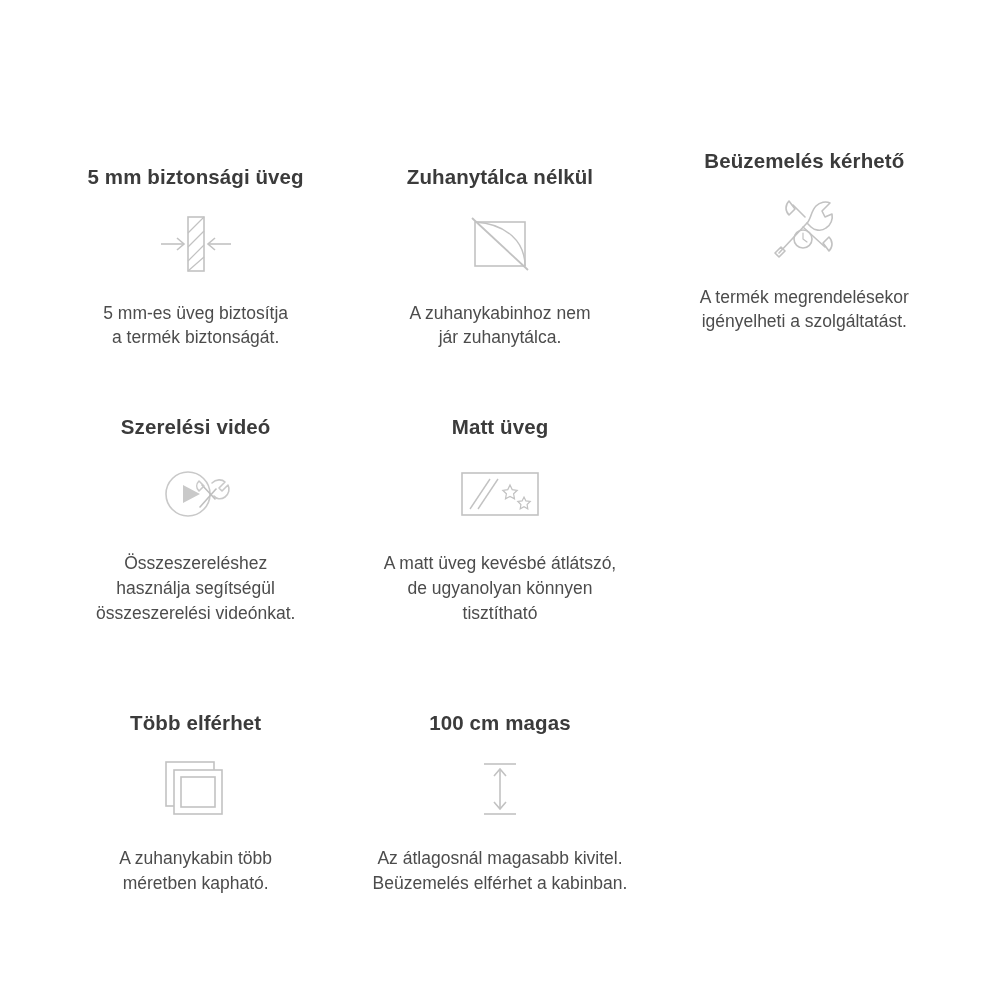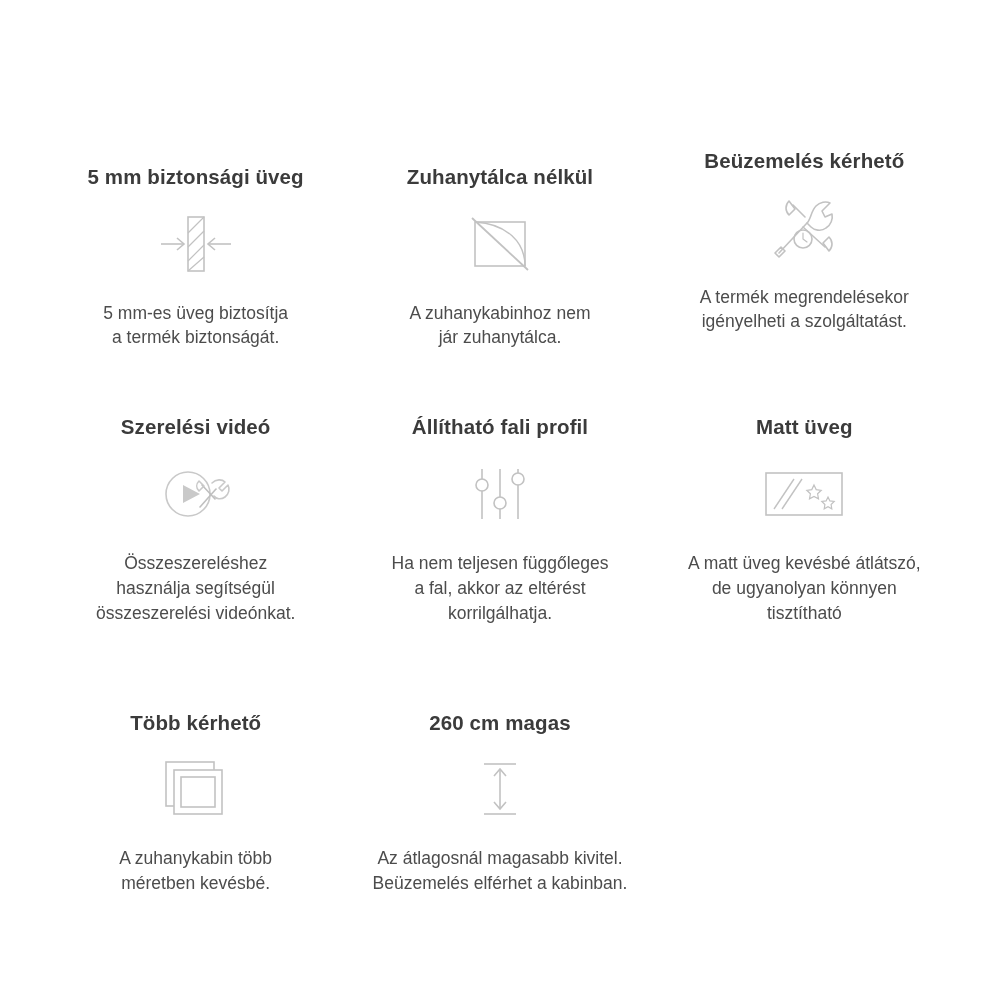--- a/index.html
+++ b/index.html
@@ -141,70 +141,54 @@
           <path d="M54 20 C58 16 64 16 67 19 L61 25 L64 28 L70 22 C72 26 71 31 67 34 C63 37 58 36 56 33"></path>
           <path d="M44 22 L57 36" stroke="#bfbfbf"></path>
           <path d="M41 18 C38 21 38 25 41 28 L46 23 Z"></path>
         </svg>
       </div>
       <div class="feature-desc">Összeszereléshez
 használja segítségül
 összeszerelési videónkat.</div>
     </div>
 
-    <div class="feature">
-      <div class="feature-title">Állítható fali profil</div>
-      <div class="feature-icon">
-        <svg width="76" height="62" viewBox="0 0 76 62" fill="none" stroke="#c2c2c2" stroke-width="1.6">
-          <path d="M20 6 L20 56"></path>
-          <path d="M38 6 L38 56"></path>
-          <path d="M56 6 L56 56"></path>
-          <circle cx="20" cy="22" r="6" fill="#ffffff"></circle>
-          <circle cx="38" cy="40" r="6" fill="#ffffff"></circle>
-          <circle cx="56" cy="16" r="6" fill="#ffffff"></circle>
-        </svg>
-      </div>
-      <div class="feature-desc">Ha nem teljesen függőleges
-a fal, akkor az eltérést
-korrilgálhatja.</div>
-    </div>
 
     <div class="feature">
       <div class="feature-title">Matt üveg</div>
       <div class="feature-icon">
         <svg width="88" height="58" viewBox="0 0 88 58" fill="none" stroke="#c2c2c2" stroke-width="1.6">
           <rect x="6" y="8" width="76" height="42"></rect>
           <path d="M14 44 L34 14" stroke-width="1.4"></path>
           <path d="M22 44 L42 14" stroke-width="1.4"></path>
           <path d="M54 20 l2.2 4.6 5 .7 -3.6 3.5 .9 5 -4.5-2.4 -4.5 2.4 .9-5 -3.6-3.5 5-.7z" stroke-width="1.2"></path>
           <path d="M68 32 l1.9 3.9 4.3 .6 -3.1 3 .7 4.3 -3.8-2 -3.8 2 .7-4.3 -3.1-3 4.3-.6z" stroke-width="1.2"></path>
         </svg>
       </div>
       <div class="feature-desc">A matt üveg kevésbé átlátszó,
 de ugyanolyan könnyen tisztítható</div>
     </div>
   </div>
 
   <div class="feature-grid row-3">
 
     <div class="feature">
-      <div class="feature-title">Több kérhető</div>
+      <div class="feature-title">Több elférhet</div>
       <div class="feature-icon">
         <svg width="72" height="62" viewBox="0 0 72 62" fill="none" stroke="#c2c2c2" stroke-width="1.6">
           <rect x="6" y="4" width="48" height="44"></rect>
           <rect x="14" y="12" width="48" height="44" fill="#ffffff"></rect>
           <rect x="21" y="19" width="34" height="30"></rect>
         </svg>
       </div>
       <div class="feature-desc">A zuhanykabin több
-méretben kevésbé.</div>
-    </div>
-
-    <div class="feature">
-      <div class="feature-title">260 cm magas</div>
+méretben kapható.</div>
+    </div>
+
+    <div class="feature">
+      <div class="feature-title">100 cm magas</div>
       <div class="feature-icon">
         <svg width="68" height="62" viewBox="0 0 68 62" fill="none" stroke="#c2c2c2" stroke-width="1.6">
           <path d="M18 6 L50 6"></path>
           <path d="M18 56 L50 56"></path>
           <path d="M34 12 L34 50"></path>
           <path d="M28 18 L34 11 L40 18"></path>
           <path d="M28 44 L34 51 L40 44"></path>
         </svg>
       </div>
       <div class="feature-desc">Az átlagosnál magasabb kivitel.

